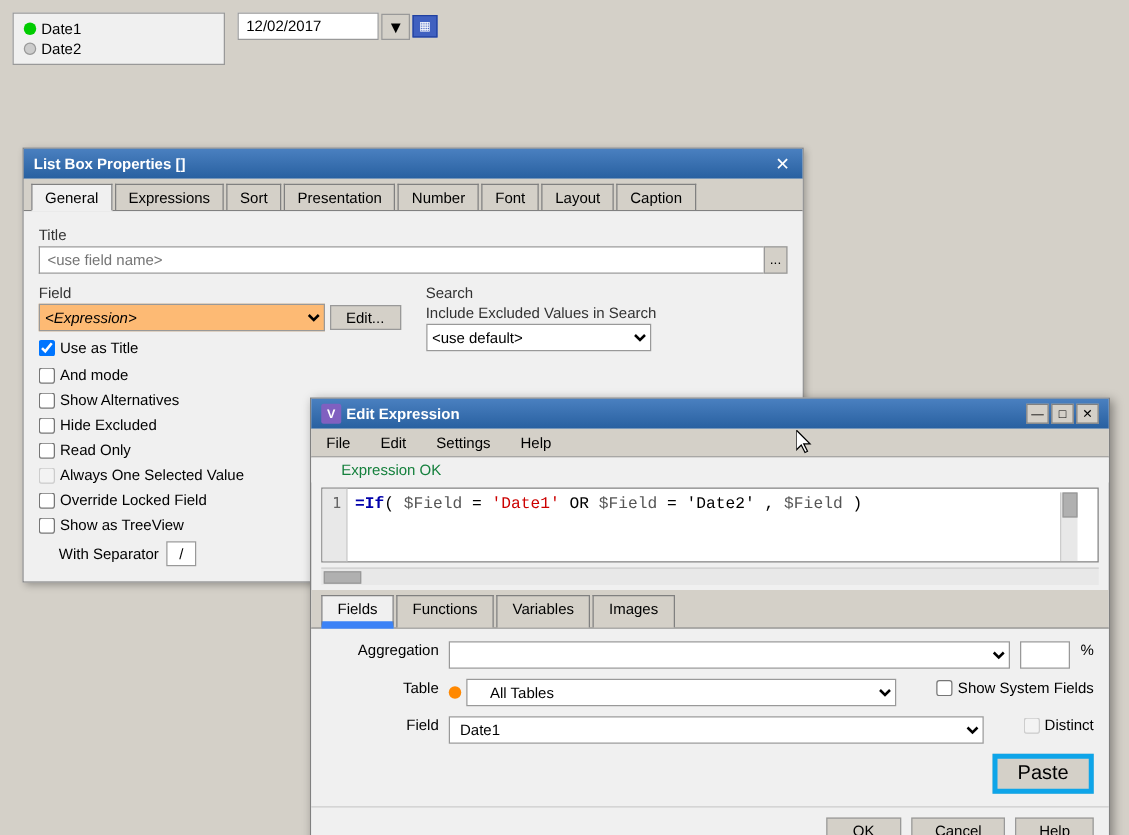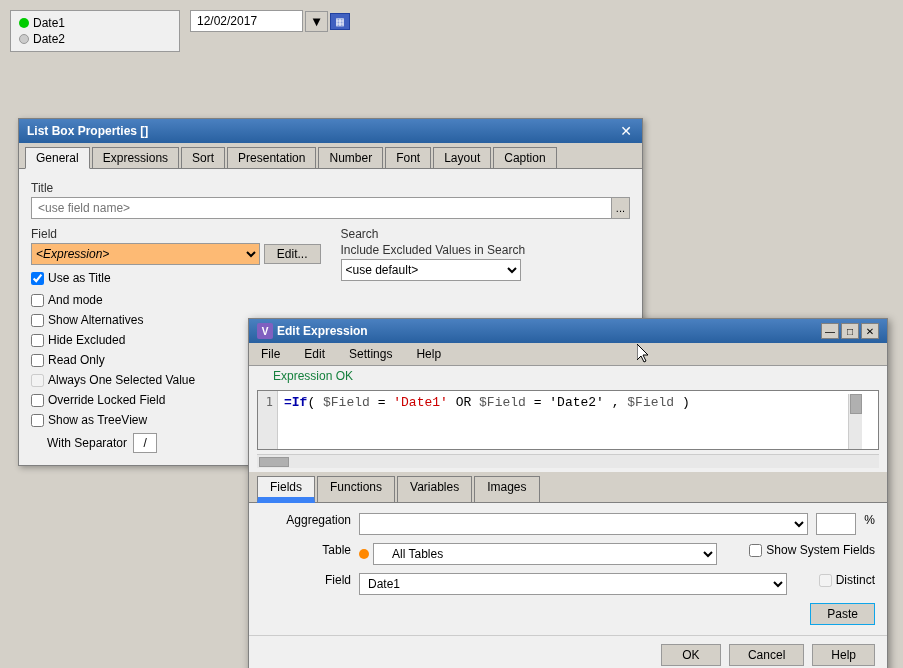--- a/index.html
+++ b/index.html
@@ -345,24 +345,24 @@
       align-items: center;
       gap: 4px;
       font-size: 12px;
       padding-left: 16px;
     }
     .checkbox-small input {
       width: 13px; height: 13px;
     }
     .paste-btn {
       background: #d4d0c8;
-      border: 1px solid #0ea5e9;
+      border: 4px solid #0ea5e9;
       padding: 3px 16px;
       cursor: pointer;
-      font-size: 12px;
+      font-size: 16px;
       margin-left: auto;
       display: block;
     }
     .expr-footer {
       display: flex;
       justify-content: flex-end;
       gap: 8px;
       padding: 8px 12px;
       border-top: 1px solid #ccc;
       background: #f0f0f0;

